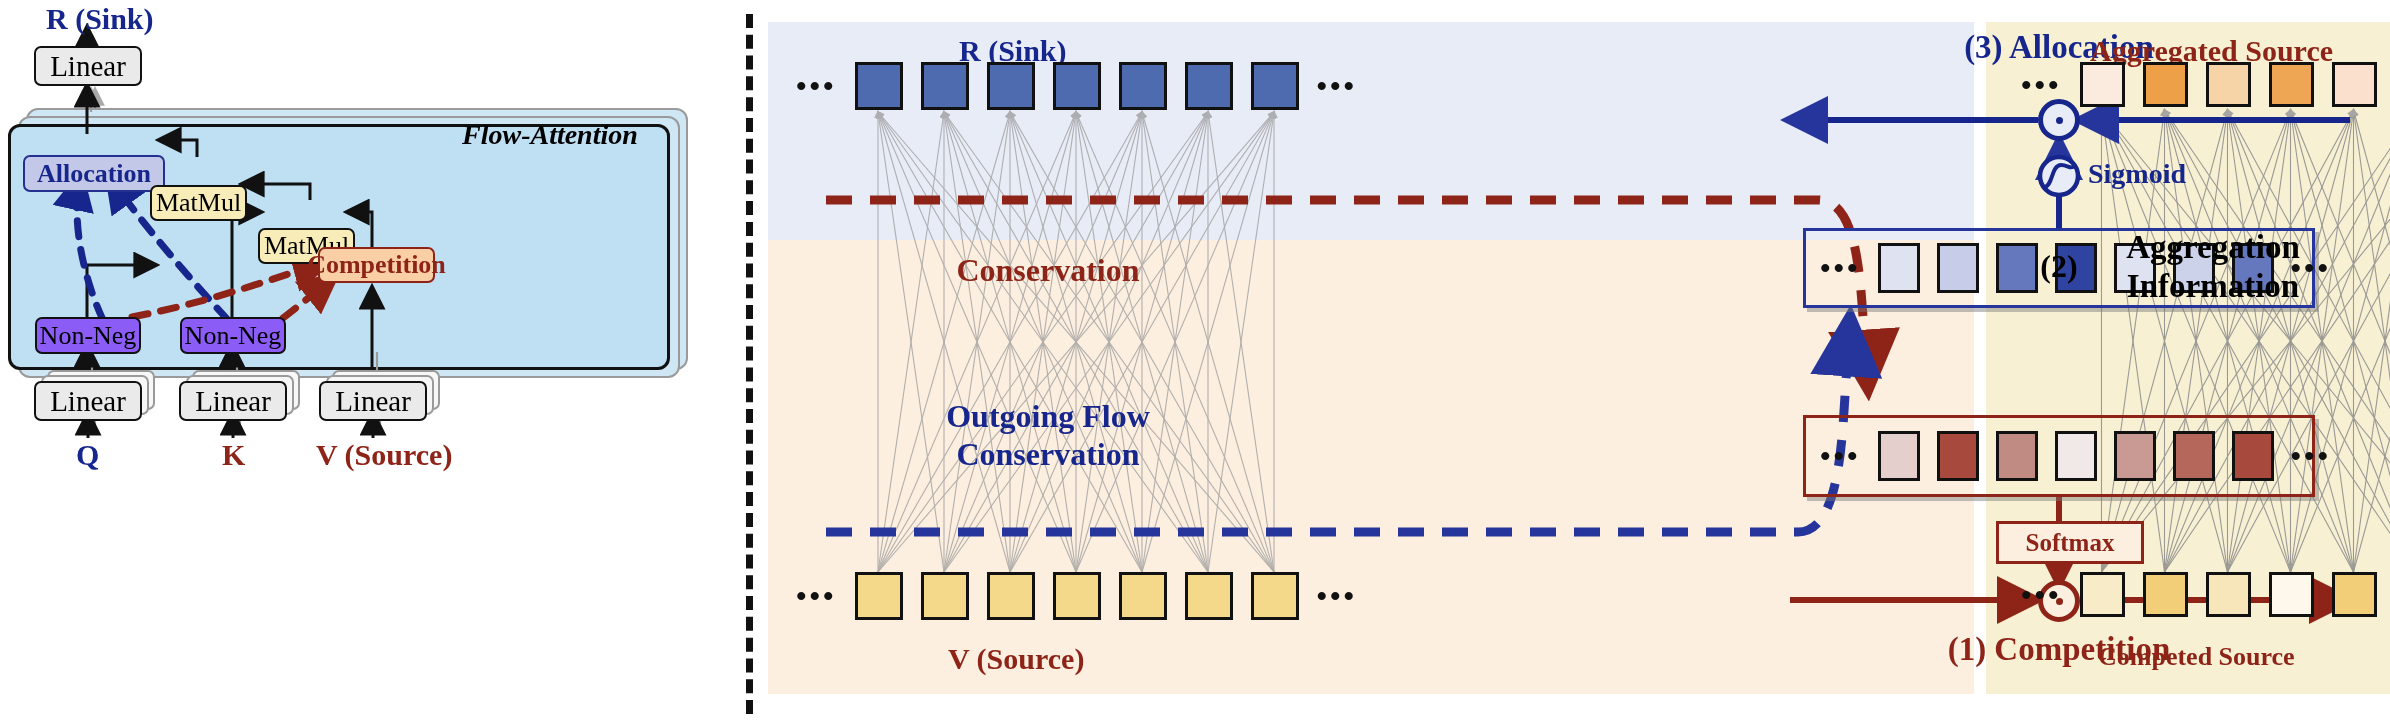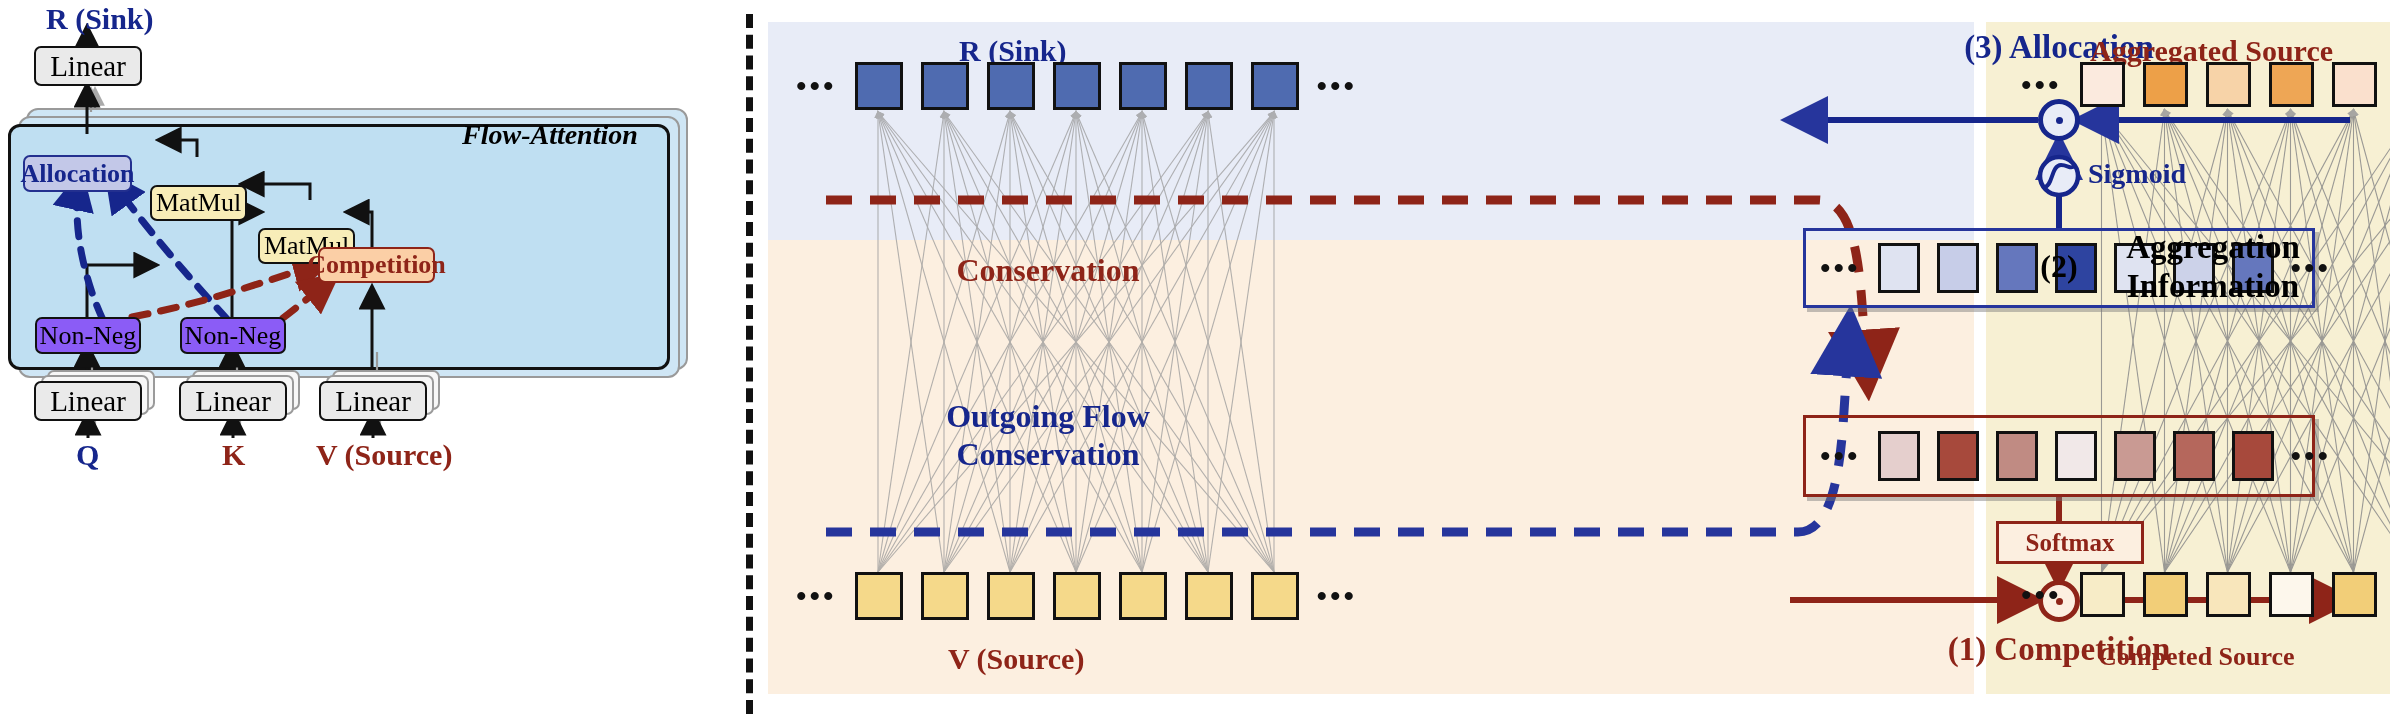--- a/index.html
+++ b/index.html
@@ -146,21 +146,21 @@
 
       <path d="M 132,317 C 220,300 280,275 325,263" fill="none" stroke="#8e2418" stroke-width="7" stroke-dasharray="16 13" stroke-linecap="round" marker-end="url(#ahRed)"></path>
 
       <path d="M 283,318 C 300,305 318,290 333,278" fill="none" stroke="#8e2418" stroke-width="7" stroke-dasharray="16 13" stroke-linecap="round" marker-end="url(#ahRed)"></path>
     </svg>
 
     <div class="axis-label lbl-blue" style="left:46px;top:2px;">R (Sink)</div>
 
     <div class="node linear" style="left:34px;top:46px;width:108px;height:40px;">Linear</div>
 
-    <div class="node alloc" style="left:23px;top:155px;width:109px;height:37px;">Allocation</div>
+    <div class="node alloc" style="left:23px;top:155px;width:142px;height:37px;">Allocation</div>
 
     <div class="node matmul" style="left:150px;top:185px;width:97px;height:36px;">MatMul</div>
 
     <div class="node matmul" style="left:258px;top:228px;width:97px;height:36px;">MatMul</div>
 
     <div class="node compet" style="left:318px;top:247px;width:117px;height:36px;">Competition</div>
 
     <div class="node nonneg" style="left:35px;top:317px;width:106px;height:37px;">Non-Neg</div>
     <div class="node nonneg" style="left:180px;top:317px;width:106px;height:37px;">Non-Neg</div>
 

